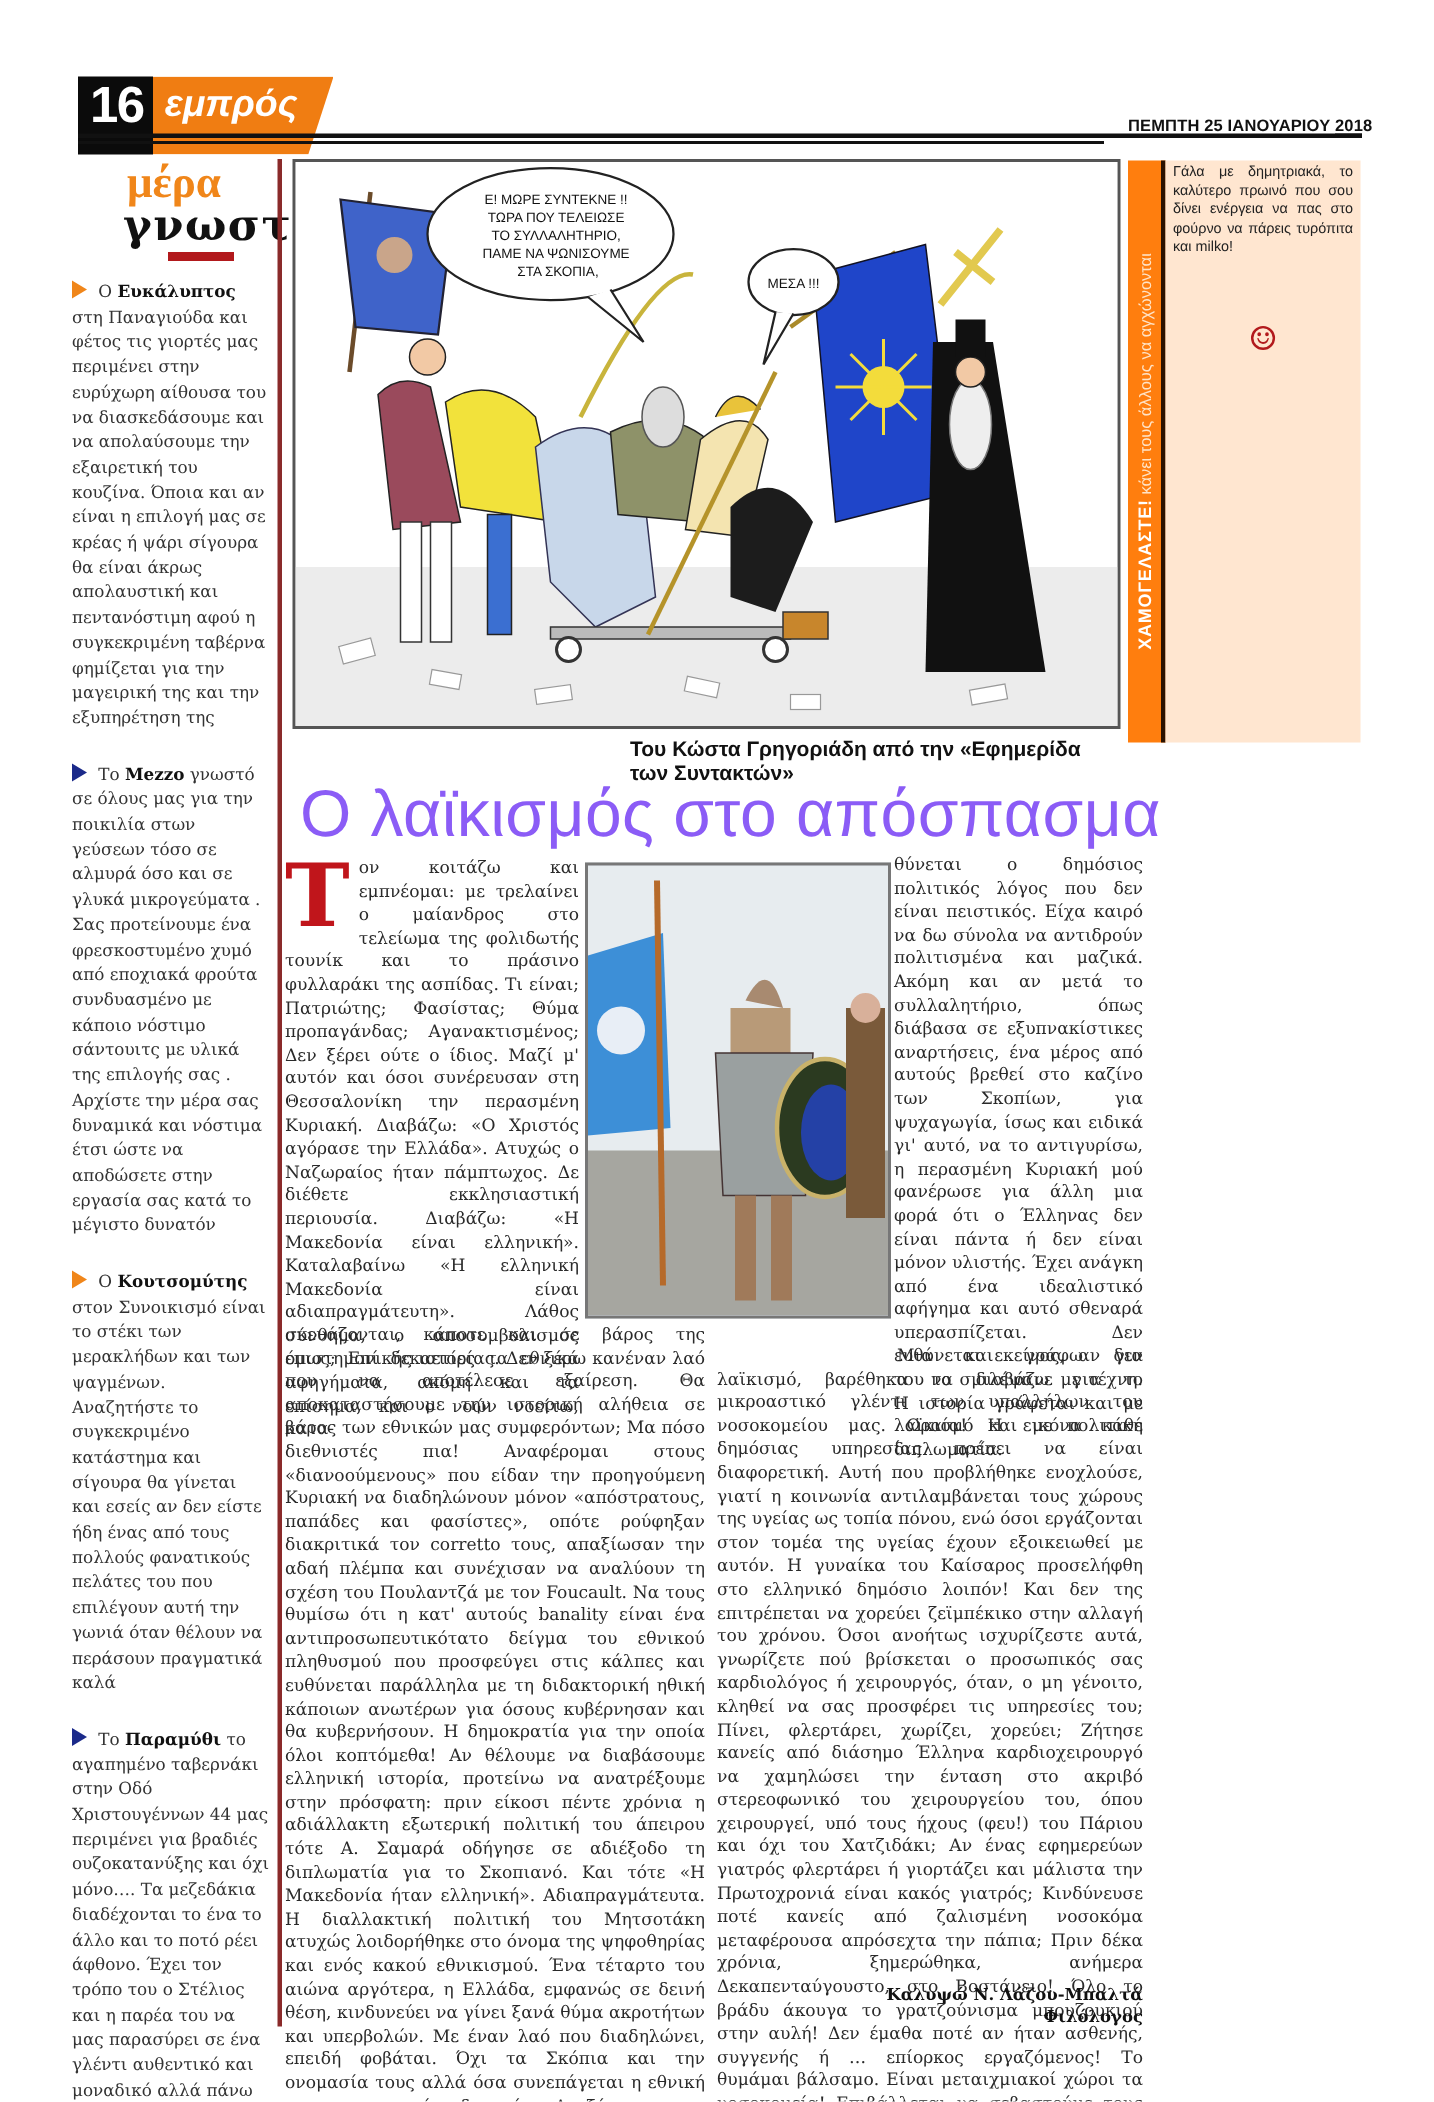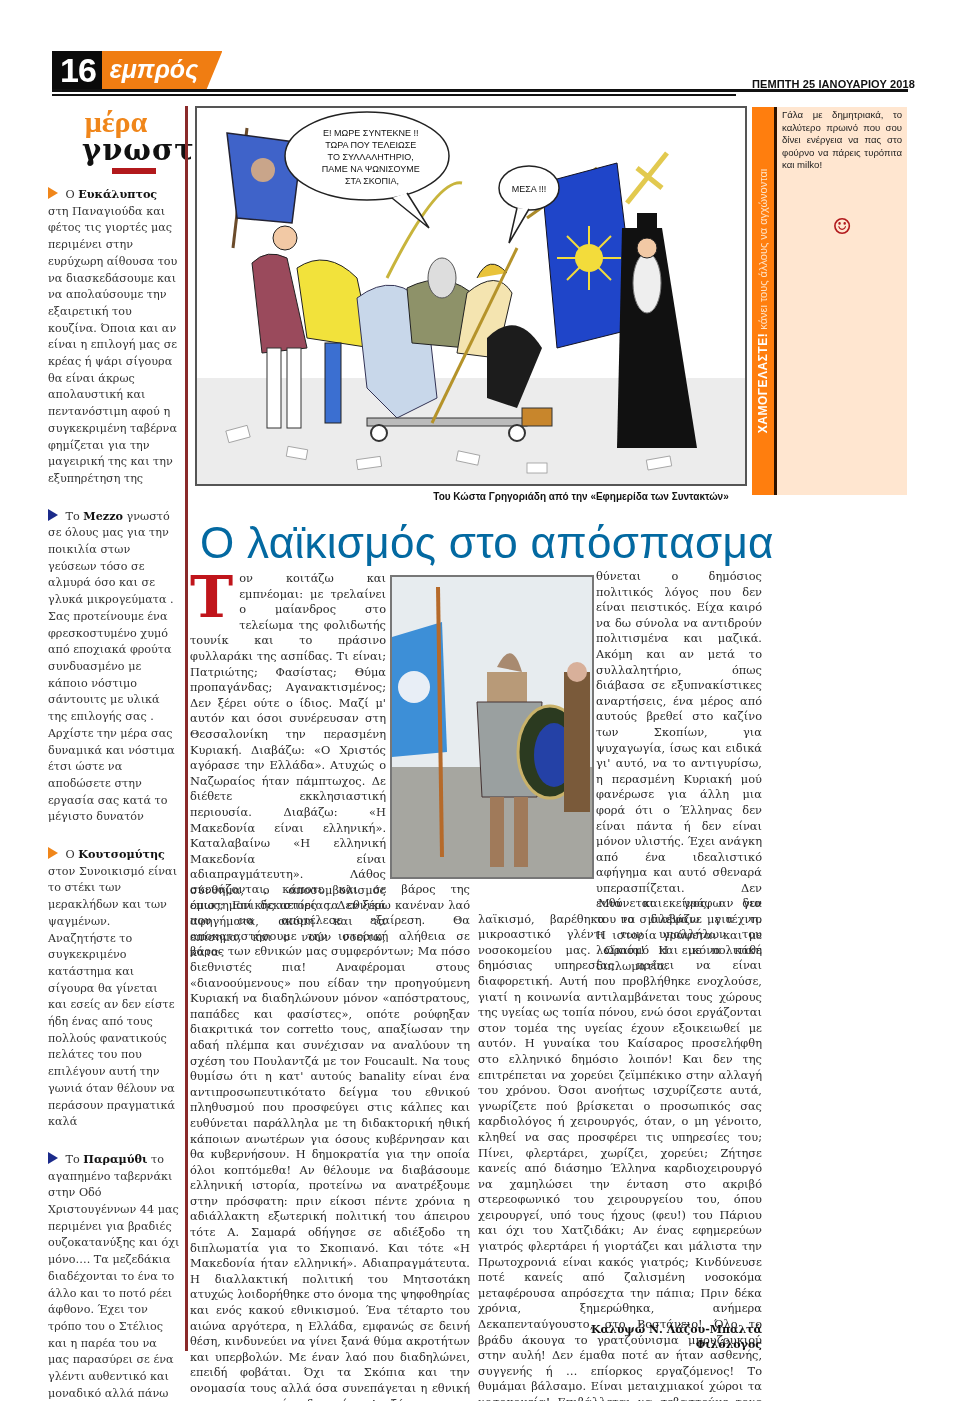--- a/index.html
+++ b/index.html
@@ -1,19 +1,19 @@
 <!DOCTYPE html>
 <html><head>
 <meta charset="utf-8">
 <style>
   html, body { margin: 0; padding: 0; background: #ffffff; }
   body { width: 956px; height: 1401px; position: relative; overflow: hidden; font-family: "DejaVu Serif", serif; color: #222; }
 
   
-  .masthead { position: absolute; left: 52px; top: 51px; height: 41px; display: flex; align-items: stretch; }
+  .masthead { position: absolute; left: 52px; top: 51px; height: 52px; display: flex; align-items: stretch; }
   .page-num { background: #0b0b0b; color: #fff; font-family: "Liberation Sans", sans-serif; font-weight: 700; font-size: 34px; line-height: 38px; padding: 0 6px 0 8px; letter-spacing: -1px; }
   .brand { background: #f07d12; color: #fff; font-family: "Liberation Sans", sans-serif; font-weight: 700; font-style: italic; font-size: 25px; line-height: 36px; padding: 0 24px 0 8px; clip-path: polygon(0 0, 100% 0, 86% 100%, 0 100%); }
   .rule-top { position: absolute; left: 52px; top: 89px; width: 856px; height: 3px; background: #111; }
   .rule-top2 { position: absolute; left: 52px; top: 94px; width: 684px; height: 2px; background: #111; }
   .date { position: absolute; left: 752px; top: 78px; font-family: "Liberation Sans", sans-serif; font-size: 11px; font-weight: 700; color: #111; letter-spacing: 0.1px; }
   .date-bar { position: absolute; left: 890px; top: 89px; width: 18px; height: 3px; background: #111; }
 
   
   .sidebar { position: absolute; left: 48px; top: 108px; width: 132px; }
   .sb-vline { position: absolute; left: 185px; top: 106px; width: 3px; height: 1245px; background: #8a2a2a; }
@@ -21,33 +21,33 @@
   .logo2 { font-family: "DejaVu Serif", serif; font-size: 29px; color: #111; font-weight: 700; line-height: 28px; margin-left: 34px; letter-spacing: 1px; }
   .logo-bar { width: 44px; height: 6px; background: #b2191c; margin: 4px 0 12px 64px; }
   .blurb { font-size: 11.2px; line-height: 16.7px; color: #333; margin-bottom: 20px; }
   .blurb b { color: #111; }
   .tri { display: inline-block; width: 0; height: 0; border-top: 6px solid transparent; border-bottom: 6px solid transparent; border-left: 10px solid #f0861a; vertical-align: -1px; margin-right: 4px; }
   .tri.blue { border-left-color: #1b2a8a; }
 
   
   .cartoon { position: absolute; left: 195px; top: 106px; width: 548px; height: 376px; border: 2px solid #555; background: #fff; overflow: hidden; }
   .cartoon svg { display: block; }
-  .caption { position: absolute; left: 420px; top: 491px; width: 322px; text-align: center; font-family: "Liberation Sans", sans-serif; font-size: 10px; font-weight: 700; color: #111; }
+  .caption { position: absolute; left: 420px; top: 491px; width: 322px; text-align: left; font-family: "Liberation Sans", sans-serif; font-size: 14px; font-weight: 700; color: #111; }
 
   
   .smile-strip { position: absolute; left: 752px; top: 107px; width: 22px; height: 388px; background: #ff7e0e; border-right: 3px solid #2b1200; }
   .smile-strip .vert { position: absolute; left: 50%; top: 50%; transform: translate(-50%, -50%) rotate(-90deg); white-space: nowrap; font-family: "Liberation Sans", sans-serif; font-size: 11px; color: #ffe4c8; }
   .smile-strip .vert b { color: #fff; font-size: 12px; letter-spacing: 0.5px; }
   .smile-box { position: absolute; left: 777px; top: 107px; width: 130px; height: 388px; background: #ffe6d0; }
   .sb-title { text-align: center; font-family: "Liberation Sans", sans-serif; font-weight: 700; font-size: 17px; line-height: 21px; color: #111; margin-top: 52px; }
   .sb-text { font-family: "Liberation Sans", sans-serif; font-size: 9.6px; line-height: 12.6px; color: #222; text-align: justify; padding: 0 5px; margin-top: 2px; }
   .sb-smiley { text-align: center; font-size: 22px; color: #b2191c; margin-top: 42px; }
 
   
-  .headline { position: absolute; left: 200px; top: 518px; font-family: "Liberation Sans", sans-serif; font-size: 44px; color: #0369a1; letter-spacing: 0.3px; white-space: nowrap; }
+  .headline { position: absolute; left: 200px; top: 518px; font-family: "Liberation Sans", sans-serif; font-size: 44px; color: #8b5cf6; letter-spacing: 0.3px; white-space: nowrap; }
   .col { position: absolute; font-size: 11.4px; line-height: 15.6px; color: #2a2a2a; text-align: justify; }
   .col1 { left: 190px; top: 571px; width: 196px; }
   .col-wide { left: 190px; top: 882px; width: 280px; }
   .col2 { left: 596px; top: 569px; width: 166px; }
   .col-wide2 { left: 478px; top: 896px; width: 284px; }
   .dropcap { float: left; font-size: 58px; line-height: 48px; color: #c0151b; font-family: "DejaVu Serif", serif; font-weight: 700; margin: 2px 6px 0 0; }
   .photo { position: absolute; left: 390px; top: 575px; width: 200px; height: 300px; border: 2px solid #777; overflow: hidden; background: #d6dde4; }
   .byline { position: absolute; left: 560px; top: 1322px; width: 202px; text-align: right; font-size: 11px; line-height: 15px; font-weight: 700; color: #111; }
 </style>
 </head>

